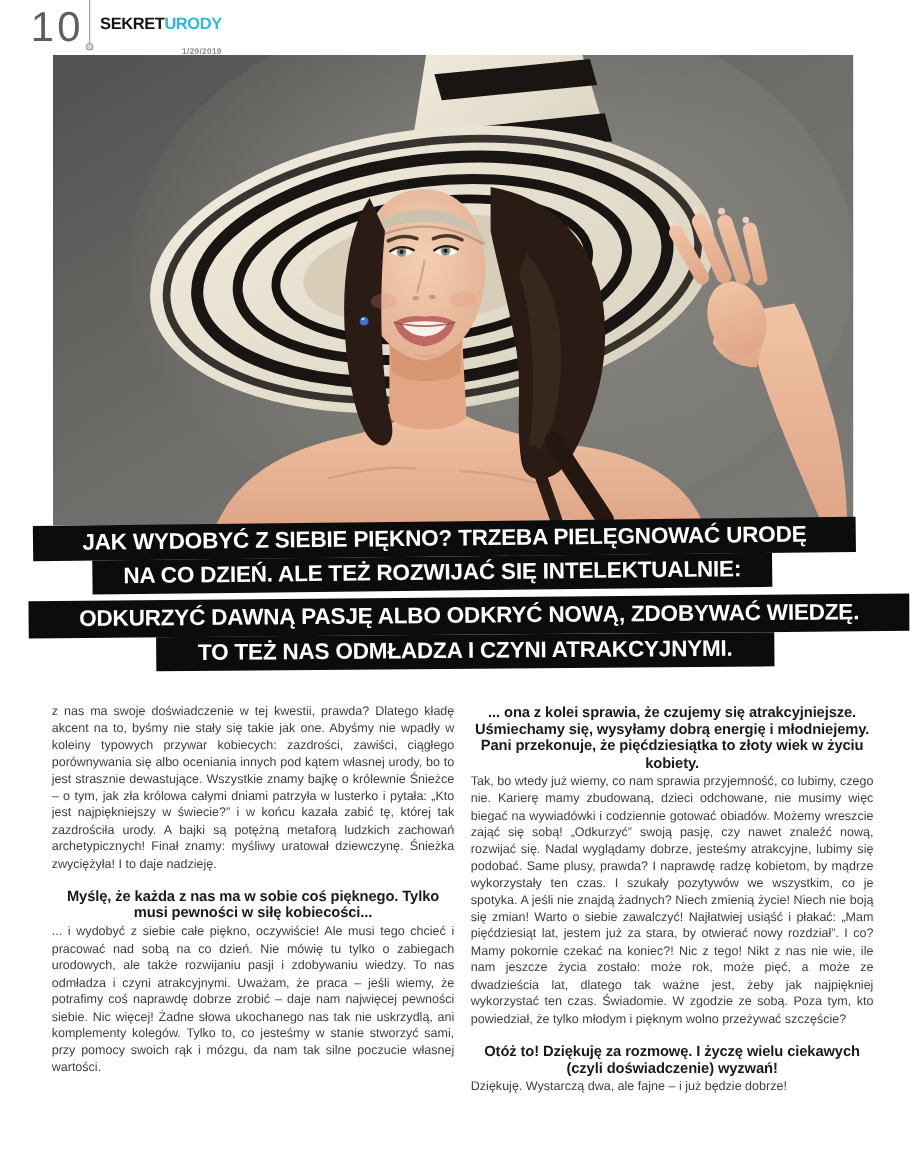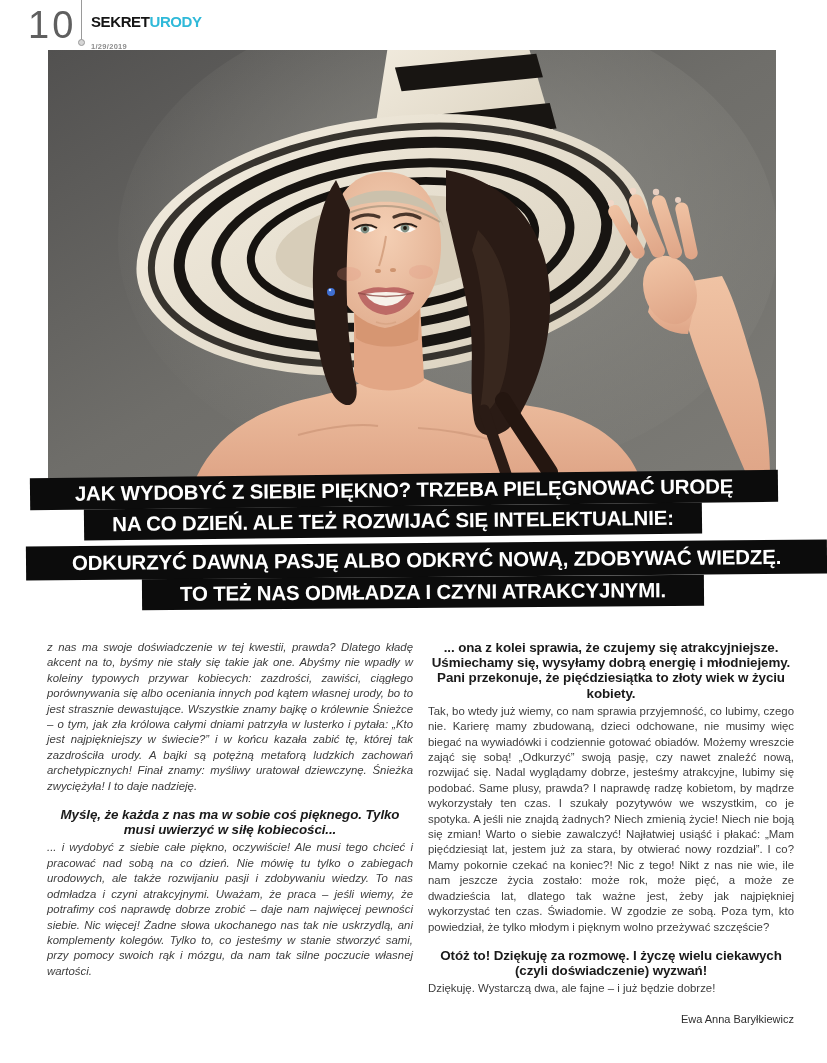--- a/index.html
+++ b/index.html
@@ -5,42 +5,42 @@
   html,body{margin:0;padding:0;background:#ffffff;}
   .page{position:relative;width:827px;height:1063px;background:#fff;overflow:hidden;
         font-family:"Liberation Sans",sans-serif;}
 
   
   .pagenum{position:absolute;left:28px;top:4px;font-size:38px;color:#5f5f5f;
            font-weight:400;letter-spacing:3px;font-family:"Liberation Sans",sans-serif;}
   .header-rule{position:absolute;left:81px;top:0;width:1px;height:40px;background:#9a9a9a;}
   .header-dot{position:absolute;left:78px;top:39px;width:7px;height:7px;border-radius:50%;
               background:#d6d6d6;border:1px solid #9a9a9a;box-sizing:border-box;}
-  .masthead{position:absolute;left:91px;top:14px;line-height:1;}
+  .masthead{position:absolute;left:91px;top:14px;line-height:1;text-align:right;}
   .mast-title{font-size:15px;font-weight:700;letter-spacing:-0.4px;color:#141414;}
   .mast-title .accent{color:#2fb9d9;}
   .mast-date{font-size:7.5px;font-weight:700;color:#8b8b8b;margin-top:14px;letter-spacing:0.3px;}
 
   
   .photo{position:absolute;left:48px;top:50px;width:728px;height:428px;overflow:hidden;}
 
   
   .bar{position:absolute;background:#0c0c0c;color:#ffffff;display:flex;align-items:center;
        justify-content:center;font-weight:700;font-size:20.5px;letter-spacing:-0.2px;
        white-space:nowrap;line-height:1;}
   .bar1{left:30px;top:474px;width:748px;height:32px;transform:rotate(-0.65deg);}
   .bar2{left:84px;top:506px;width:618px;height:31px;transform:rotate(-0.65deg);}
   .bar3{left:26px;top:543px;width:801px;height:34px;transform:rotate(-0.5deg);}
   .bar4{left:142px;top:577px;width:562px;height:31px;transform:rotate(-0.45deg);}
 
   
   .columns{position:absolute;left:47px;top:640px;width:747px;}
   .col{position:absolute;top:0;width:366px;text-align:justify;color:#3d3d3d;
        font-size:11.4px;line-height:15.4px;}
-  .col.left{left:0;font-style:italic;}
+  .col.left{left:0;}
   .col.right{left:381px;}
   .col p{margin:0;}
   .col h2{font-size:13.4px;line-height:15.2px;color:#1a1a1a;margin:13px 0 3px;
           letter-spacing:-0.1px;text-align:center;font-weight:700;}
   .col.right h2.first{margin-top:0;}
   .author{text-align:right;margin-top:15px;font-size:11px;color:#2e2e2e;}
 </style>
 </head>
 <body>
 
@@ -167,25 +167,24 @@
   </div>
 
   <div class="bar bar1">JAK WYDOBYĆ Z SIEBIE PIĘKNO? TRZEBA PIELĘGNOWAĆ URODĘ</div>
   <div class="bar bar2">NA CO DZIEŃ. ALE TEŻ ROZWIJAĆ SIĘ INTELEKTUALNIE:</div>
   <div class="bar bar3">ODKURZYĆ DAWNĄ PASJĘ ALBO ODKRYĆ NOWĄ, ZDOBYWAĆ WIEDZĘ.</div>
   <div class="bar bar4">TO TEŻ NAS ODMŁADZA I CZYNI ATRAKCYJNYMI.</div>
 
   <div class="columns">
     <section class="col left">
       <p>z nas ma swoje doświadczenie w tej kwestii, prawda? Dlatego kładę akcent na to, byśmy nie stały się takie jak one. Abyśmy nie wpadły w koleiny typowych przywar kobiecych: zazdrości, zawiści, ciągłego porównywania się albo oceniania innych pod kątem własnej urody, bo to jest strasznie dewastujące. Wszystkie znamy bajkę o królewnie Śnieżce – o tym, jak zła królowa całymi dniami patrzyła w lusterko i pytała: „Kto jest najpiękniejszy w świecie?” i w końcu kazała zabić tę, której tak zazdrościła urody. A bajki są potężną metaforą ludzkich zachowań archetypicznych! Finał znamy: myśliwy uratował dziewczynę. Śnieżka zwyciężyła! I to daje nadzieję.</p>
-      <h2>Myślę, że każda z nas ma w sobie coś pięknego. Tylko musi uwierzyć w siłę kobiecości...</h2>
+      <h2>Myślę, że każda z nas ma w sobie coś pięknego. Tylko musi pewności w siłę kobiecości...</h2>
       <p>... i wydobyć z siebie całe piękno, oczywiście! Ale musi tego chcieć i pracować nad sobą na co dzień. Nie mówię tu tylko o zabiegach urodowych, ale także rozwijaniu pasji i zdobywaniu wiedzy. To nas odmładza i czyni atrakcyjnymi. Uważam, że praca – jeśli wiemy, że potrafimy coś naprawdę dobrze zrobić – daje nam najwięcej pewności siebie. Nic więcej! Żadne słowa ukochanego nas tak nie uskrzydlą, ani komplementy kolegów. Tylko to, co jesteśmy w stanie stworzyć sami, przy pomocy swoich rąk i mózgu, da nam tak silne poczucie własnej wartości.</p>
     </section>
     <section class="col right">
       <h2 class="first">... ona z kolei sprawia, że czujemy się atrakcyjniejsze. Uśmiechamy się, wysyłamy dobrą energię i młodniejemy. Pani przekonuje, że pięćdziesiątka to złoty wiek w życiu kobiety.</h2>
       <p>Tak, bo wtedy już wiemy, co nam sprawia przyjemność, co lubimy, czego nie. Karierę mamy zbudowaną, dzieci odchowane, nie musimy więc biegać na wywiadówki i codziennie gotować obiadów. Możemy wreszcie zająć się sobą! „Odkurzyć” swoją pasję, czy nawet znaleźć nową, rozwijać się. Nadal wyglądamy dobrze, jesteśmy atrakcyjne, lubimy się podobać. Same plusy, prawda? I naprawdę radzę kobietom, by mądrze wykorzystały ten czas. I szukały pozytywów we wszystkim, co je spotyka. A jeśli nie znajdą żadnych? Niech zmienią życie! Niech nie boją się zmian! Warto o siebie zawalczyć! Najłatwiej usiąść i płakać: „Mam pięćdziesiąt lat, jestem już za stara, by otwierać nowy rozdział”. I co? Mamy pokornie czekać na koniec?! Nic z tego! Nikt z nas nie wie, ile nam jeszcze życia zostało: może rok, może pięć, a może ze dwadzieścia lat, dlatego tak ważne jest, żeby jak najpiękniej wykorzystać ten czas. Świadomie. W zgodzie ze sobą. Poza tym, kto powiedział, że tylko młodym i pięknym wolno przeżywać szczęście?</p>
       <h2>Otóż to! Dziękuję za rozmowę. I życzę wielu ciekawych (czyli doświadczenie) wyzwań!</h2>
       <p>Dziękuję. Wystarczą dwa, ale fajne – i już będzie dobrze!</p>
-      <div class="author">Ewa Anna Baryłkiewicz</div>
     </section>
   </div>
 
 </div>
 
 </body></html>

